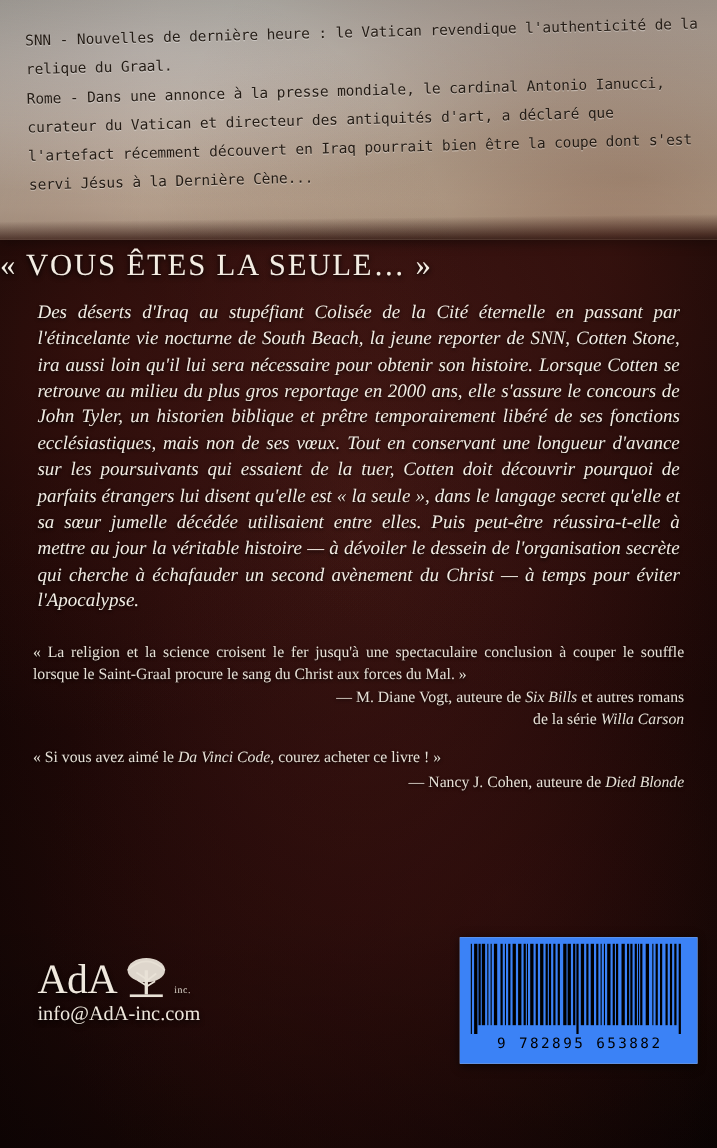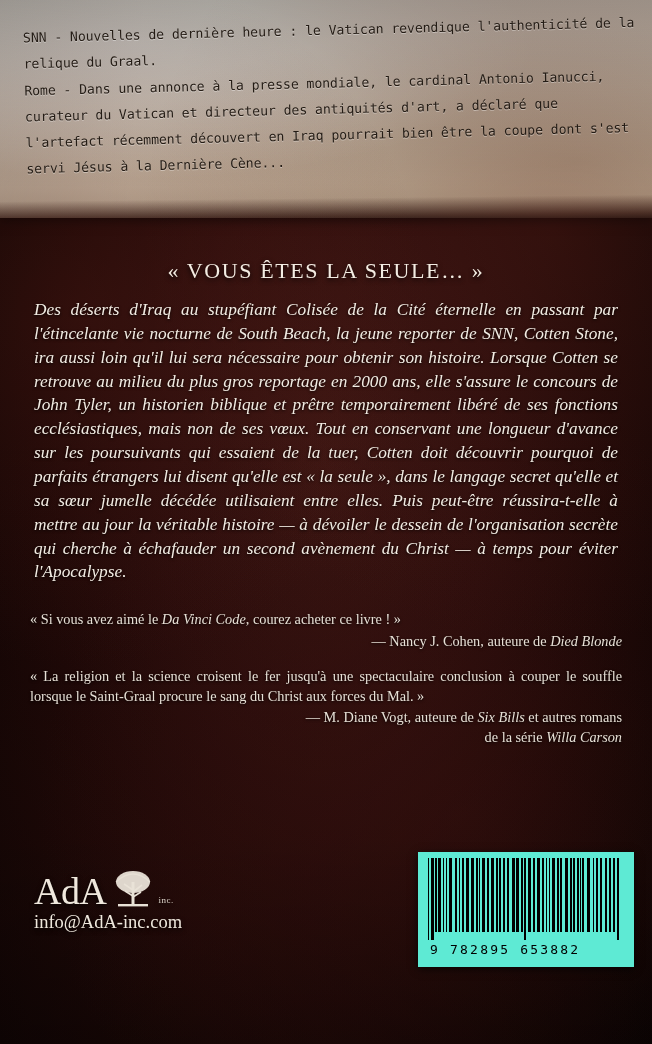--- a/index.html
+++ b/index.html
@@ -90,25 +90,24 @@
 
   
   .content {
     position: absolute;
     left: 0;
     top: 218px;
     width: 652px;
     z-index: 3;
   }
   .headline {
-    text-align: center;
     color: #f3ece2;
-    font-size: 22px;
+    font-size: 28px;
     letter-spacing: 1.6px;
-    margin: 40px 0 14px 0;
+    margin: 8px 0 14px 0;
     font-variant: small-caps;
     text-shadow: 0 2px 5px rgba(0,0,0,0.9);
   }
   .blurb {
     color: #f2ece3;
     font-size: 17.3px;
     line-height: 1.38;
     text-align: justify;
     margin: 0 34px;
     text-shadow: 0 1px 3px rgba(0,0,0,0.85);
@@ -188,22 +187,23 @@
   }
   .isbn-label {
     font-family: "Liberation Serif", serif;
     font-size: 15.5px;
     font-weight: bold;
     color: #111;
     padding: 5px 0 4px 10px;
     letter-spacing: 0.4px;
   }
   .barcode-area {
-    background: #5eead4;
+    background: #3b82f6;
     padding: 6px 10px 4px 10px;
+    text-align: center;
   }
   .bars {
     height: 82px;
     display: flex;
     align-items: stretch;
     gap: 0;
   }
   .bars i {
     display: block;
     background: #000;
@@ -229,28 +229,28 @@
   </div>
 
   <div class="content">
     <div class="headline">« VOUS ÊTES LA SEULE… »</div>
     <div class="blurb">
       <p>Des déserts d'Iraq au stupéfiant Colisée de la Cité éternelle en passant par l'étincelante vie nocturne de South Beach, la jeune reporter de SNN, Cotten Stone, ira aussi loin qu'il lui sera nécessaire pour obtenir son histoire. Lorsque Cotten se retrouve au milieu du plus gros reportage en 2000 ans, elle s'assure le concours de John Tyler, un historien biblique et prêtre temporairement libéré de ses fonctions ecclésiastiques, mais non de ses vœux. Tout en conservant une longueur d'avance sur les poursuivants qui essaient de la tuer, Cotten doit découvrir pourquoi de parfaits étrangers lui disent qu'elle est « la seule », dans le langage secret qu'elle et sa sœur jumelle décédée utilisaient entre elles. Puis peut-être réussira-t-elle à mettre au jour la véritable histoire — à dévoiler le dessein de l'organisation secrète qui cherche à échafauder un second avènement du Christ — à temps pour éviter l'Apocalypse.</p>
     </div>
 
     <div class="quotes">
       <div class="quote-block">
-        <p class="quote-text"><span>« Si vous avez aimé le </span><em>Da Vinci Code</em><span>, courez acheter ce livre ! »</span></p>
-        <p class="attrib"><span>— Nancy J. Cohen, auteure de </span><em>Died Blonde</em></p>
-      </div>
-
-      <div class="quote-block">
         <p class="quote-text">« La religion et la science croisent le fer jusqu'à une spectaculaire conclusion à couper le souffle lorsque le Saint-Graal procure le sang du Christ aux forces du Mal. »</p>
         <p class="attrib"><span>— M. Diane Vogt, auteure de </span><em>Six Bills</em><span> et autres romans</span></p>
         <p class="attrib attrib-2"><span>de la série </span><em>Willa Carson</em></p>
+      </div>
+
+      <div class="quote-block">
+        <p class="quote-text"><span>« Si vous avez aimé le </span><em>Da Vinci Code</em><span>, courez acheter ce livre ! »</span></p>
+        <p class="attrib"><span>— Nancy J. Cohen, auteure de </span><em>Died Blonde</em></p>
       </div>
     </div>
   </div>
 
   <div class="footer">
 
     <div class="publisher">
       <div class="logo-row">
         <span class="logo-text">AdA</span>
         <span class="logo-mark">

